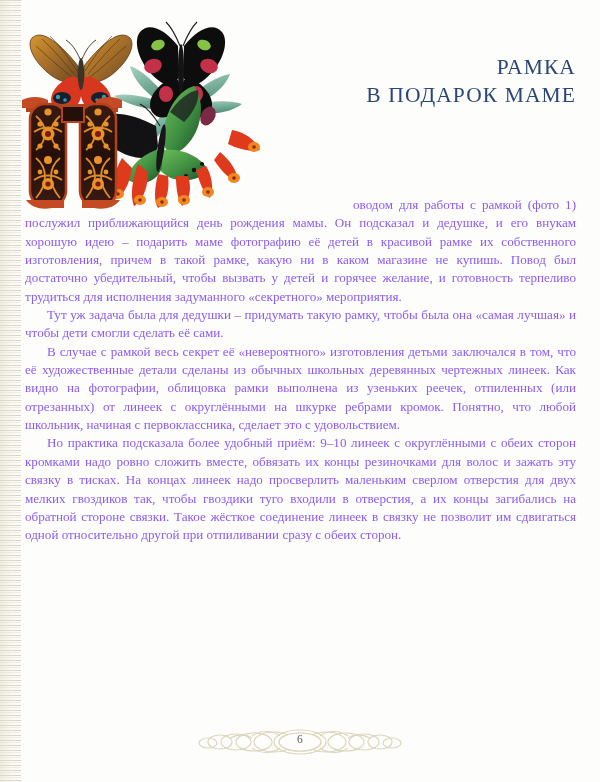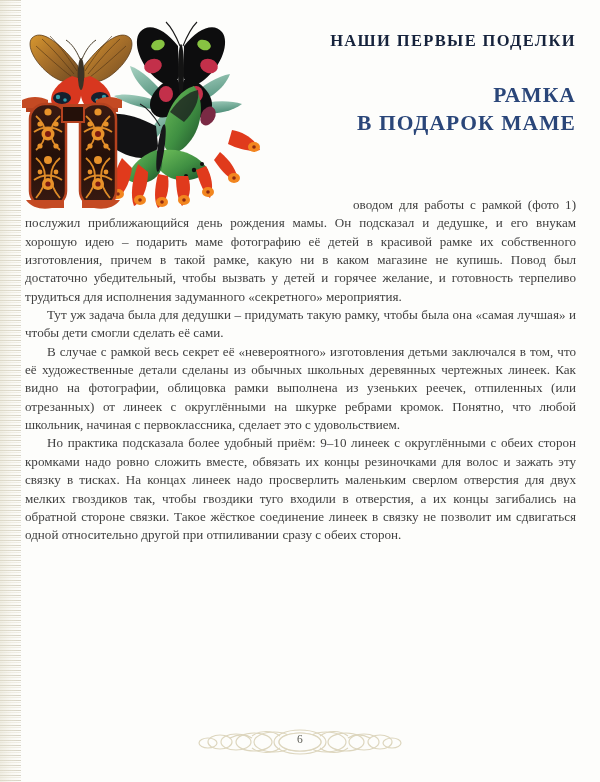--- a/index.html
+++ b/index.html
@@ -52,23 +52,23 @@
   }
   .running-head {
     font-size: 16.5px;
     font-weight: 700;
     letter-spacing: 1.35px;
     color: #16233c;
     line-height: 1.1;
     white-space: nowrap;
   }
   .title {
-    margin-top: 32px;
+    margin-top: 22px;
     font-size: 21.5px;
-    font-weight: 700;
+    font-weight: 400;
     letter-spacing: 1.1px;
     color: #2a4679;
     line-height: 1.28;
   }
   .title .line2 { display: block; }
 
   
   .art {
     position: absolute;
     left: 18px;
@@ -79,21 +79,21 @@
   .art svg { display: block; }
 
   
   .body-text {
     position: absolute;
     left: 25px;
     top: 196px;
     width: 551px;
     font-size: 13.1px;
     line-height: 18.35px;
-    color: #404040;
+    color: #8b5cf6;
     text-align: justify;
     text-justify: inter-word;
     hyphens: manual;
   }
   .body-text p {
     margin: 0;
     text-indent: 22px;
   }
   .body-text p.first {
     text-indent: 0;
@@ -336,21 +336,20 @@
         <circle cx="80" cy="126" r="3" fill="#7d1b10"></circle>
         <circle cx="80" cy="176" r="2.6" fill="#7d1b10"></circle>
 
         <path d="M8 192 C14 200 24 202 34 200 L46 200 L46 192 Z" fill="#c44a23"></path>
         <path d="M102 192 C96 200 86 202 76 200 L64 200 L64 192 Z" fill="#c44a23"></path>
       </g>
     </svg>
   </div>
 
   <div class="header">
-    <div class="running-head">НАШИ ПЕРВЫЕ ПОДЕЛКИ</div>
     <div class="title">
       <span>РАМКА</span>
       <span class="line2">В ПОДАРОК МАМЕ</span>
     </div>
   </div>
 
   <div class="body-text">
     <div class="flow-shape"></div>
     <div class="flow-shape2"></div>
     <p class="first">оводом для работы с рамкой (фото 1) послужил приближающийся день рождения мамы. Он подсказал и дедушке, и его внукам хорошую идею – подарить маме фотографию её детей в красивой рамке их собственного изготовления, причем в такой рамке, какую ни в каком магазине не купишь. Повод был достаточно убедительный, чтобы вызвать у детей и горячее желание, и готовность терпеливо трудиться для исполнения задуманного «секретного» мероприятия.</p>

